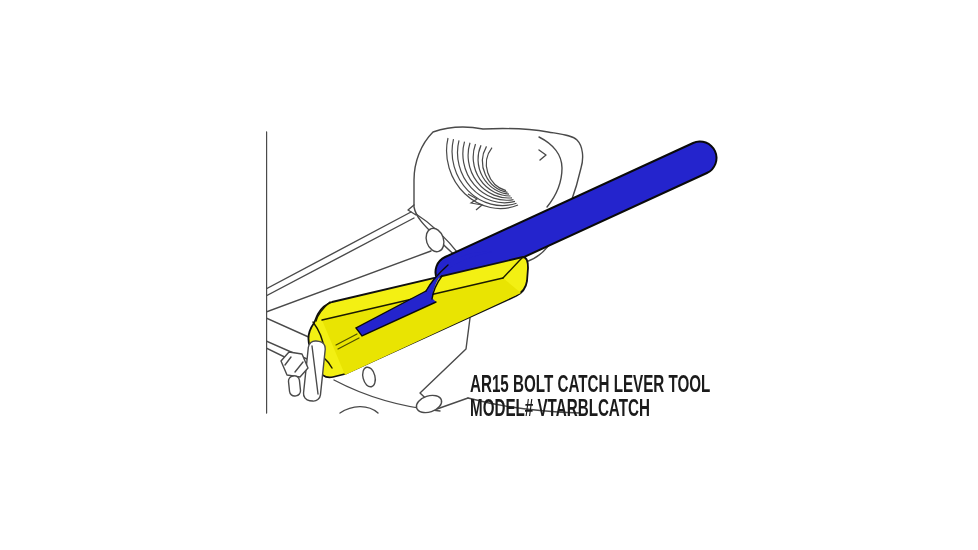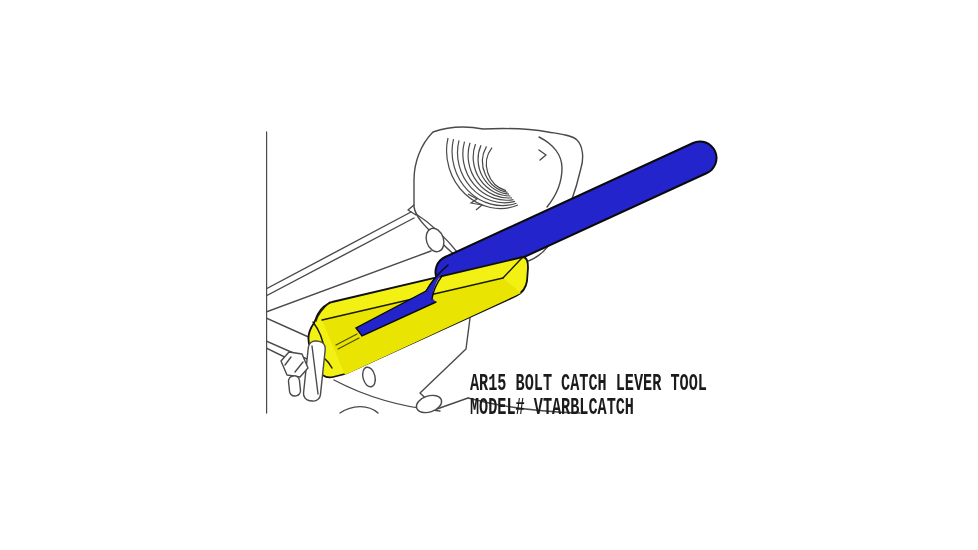--- a/index.html
+++ b/index.html
@@ -1,21 +1,21 @@
 <!DOCTYPE html>
 <html style="--tool-body: #f3f013; --tool-body-shade: #e9e402; --punch-rod: #2424cd; --line-art: #4a4a4a; --caption-text: #1b1b1b; --background: #ffffff;"><head>
 <meta charset="utf-8">
 <style>
   html,body{margin:0;padding:0;background:#ffffff;}
   #stage{
     position:relative;
     width:978px;height:550px;
     background:var(--background,#fff);
     overflow:hidden;
-    font-family:Liberation Mono, monospace;
+    font-family:Liberation Sans, sans-serif;
   }
   #illustration{position:absolute;left:0;top:0;}
   .caption{
     position:absolute;
     left:470px;top:372px;
     color:var(--caption-text,#1b1b1b);
     font-weight:bold;
     font-size:23px;
     line-height:24px;
     letter-spacing:0px;

